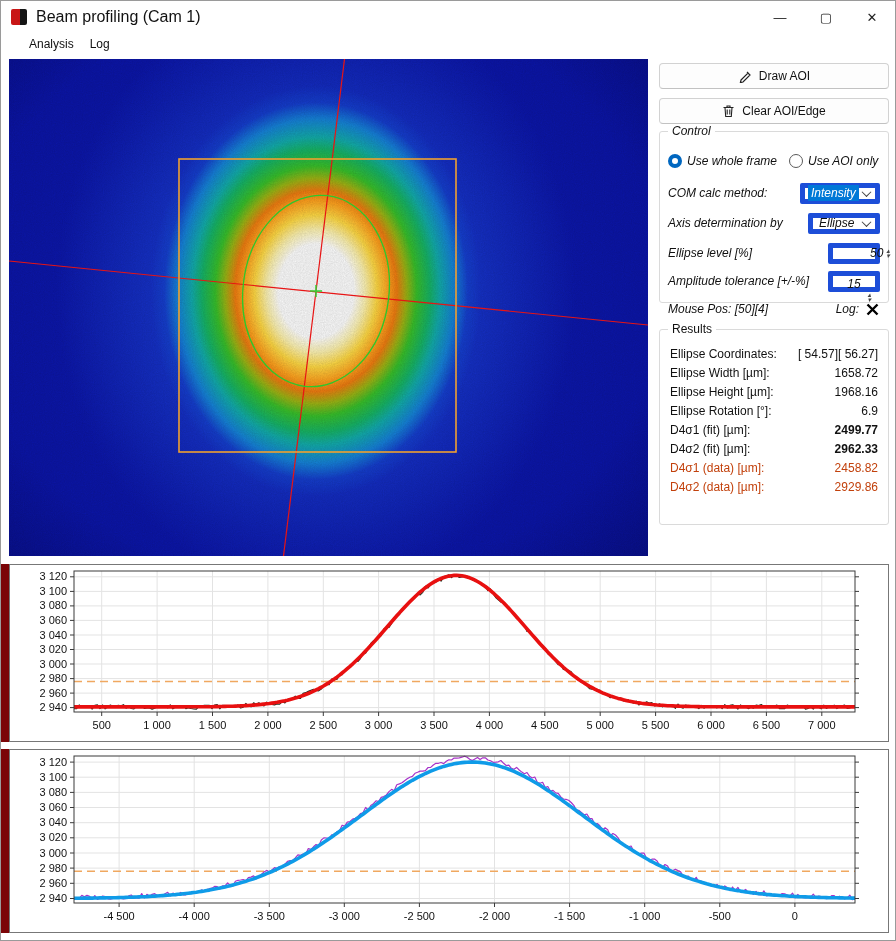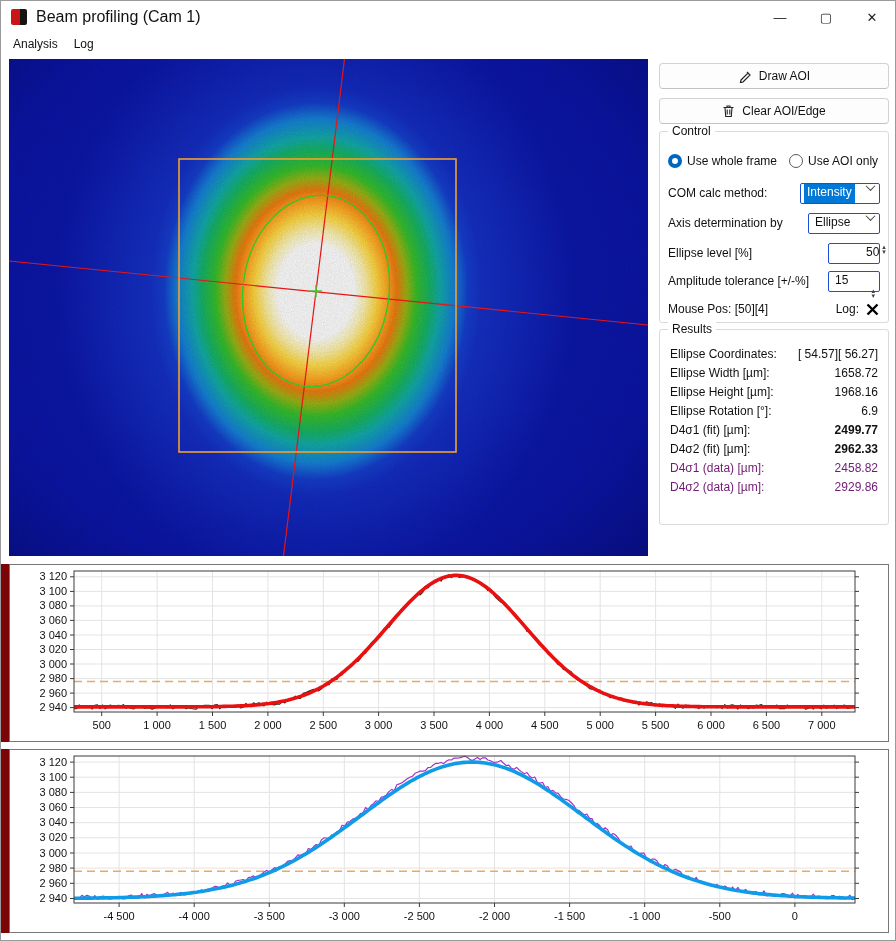--- a/index.html
+++ b/index.html
@@ -13,21 +13,21 @@
   }
   
   .titlebar { height: 32px; display: flex; align-items: center; padding-left: 10px; background: #fff; }
   .app-icon { width: 16px; height: 16px; border-radius: 2px;
     background: linear-gradient(90deg, #c81616 0 55%, #151515 55% 100%); }
   .title-text { margin-left: 9px; font-size: 16px; }
   .win-buttons { position: absolute; right: 0; top: 0; display: flex; }
   .win-btn { width: 46px; height: 32px; display: flex; align-items: center; justify-content: center;
     font-size: 13px; color: #222; cursor: default; }
   
-  .menubar { height: 22px; display: flex; align-items: center; padding-left: 4px; background: #fff; }
+  .menubar { height: 22px; display: flex; align-items: center; padding-left: 20px; background: #fff; }
   .menu-item { padding: 2px 8px; }
   
   .beam { position: absolute; left: 8px; top: 58px; width: 639px; height: 497px; overflow: hidden;
     background:
       radial-gradient(ellipse 560px 470px at 307px 232px, rgba(0,0,0,0) 62%, rgba(3,6,60,0.5) 100%),
       radial-gradient(ellipse 165px 205px at 307px 232px,
         #ffffff 0%, #ffffff 23%, #fdf2b0 30%, #ffd944 37%, #ffa21e 44%, #ef7c10 49%,
         #9cb414 55%, #38c02a 61%, #16b466 69%, #12acaa 75%, #1582d8 84%,
         rgba(20,70,210,0.6) 92%, rgba(18,50,190,0) 100%),
       radial-gradient(ellipse 260px 300px at 307px 232px,
@@ -37,40 +37,40 @@
       linear-gradient(#0a12a4, #0a12a4);
   }
   .beam svg.overlay { position: absolute; left: 0; top: 0; }
   
   .rpanel { position: absolute; left: 658px; top: 58px; width: 230px; }
   .btn { width: 100%; height: 26px; margin-bottom: 9px; background: #fdfdfd;
     border: 1px solid #d2d2d2; border-bottom-color: #c2c2c2; border-radius: 4px;
     display: flex; align-items: center; justify-content: center; gap: 7px; font-size: 12px; cursor: default; }
   .groupbox { position: absolute; left: 0; width: 230px; border: 1px solid #dadada; border-radius: 3px; background: #fff; }
   .groupbox .legend { position: absolute; top: -8px; left: 8px; background: #fff; padding: 0 4px; font-size: 12px; }
-  #group-control { top: 72px; height: 192px; }
+  #group-control { top: 72px; height: 172px; font-style: italic; }
   #group-results { top: 270px; height: 196px; }
   .ctl-row { position: absolute; left: 8px; right: 8px; height: 22px; display: flex; align-items: center; }
   .radio { width: 14px; height: 14px; border-radius: 50%; background: #fff; margin-right: 5px; flex: 0 0 auto; }
   .radio.on  { border: 4px solid #0067c0; }
   .radio.off { border: 1px solid #5a5a5a; }
-  .combo { position: absolute; right: 0; height: 21px; border: 1px solid #1d4ed8; border-radius: 2px;
-    background: #fff; display: flex; padding: 0 3px; font-size: 12px; }
+  .combo { position: absolute; right: 0; height: 21px; border: 5px solid #1d4ed8; border-radius: 2px;
+    background: #fff; display: flex; align-items: center; padding: 0 3px; font-size: 12px; }
   .combo .val { padding: 1px 3px; }
   .combo .val.sel { background: #0078d7; color: #fff; }
   .combo .chev { width: 7px; height: 7px; border-right: 1.6px solid #444; border-bottom: 1.6px solid #444;
     transform: rotate(45deg) translate(-1px,-1px); margin-left: auto; margin-right: 2px; }
   .spin-arrows { margin-left: auto; display: flex; flex-direction: column; line-height: 5px;
     font-size: 7px; color: #444; padding-right: 1px; }
   .res-rows { position: absolute; left: 10px; right: 10px; top: 14px; }
   .res-row { height: 19px; display: flex; align-items: center; }
   .res-row .lab { flex: 1; }
   .res-row .val { text-align: right; }
   .res-row.bold .val { font-weight: bold; }
-  .res-row.dim  { color: #701a75; }
+  .res-row.dim  { color: #c2410c; }
   
   .maroon-strip { position: absolute; left: 0; width: 8px; background: #7b0407; }
   #strip1 { top: 563px; height: 178px; }
   #strip2 { top: 748px; height: 184px; }
   .chart-panel { position: absolute; left: 8px; width: 880px; background: #fff; border: 1px solid #777; }
   #chart1 { top: 563px; height: 178px; }
   #chart2 { top: 748px; height: 184px; }
   .chart-panel svg { display: block; }
 </style>
 </head>

